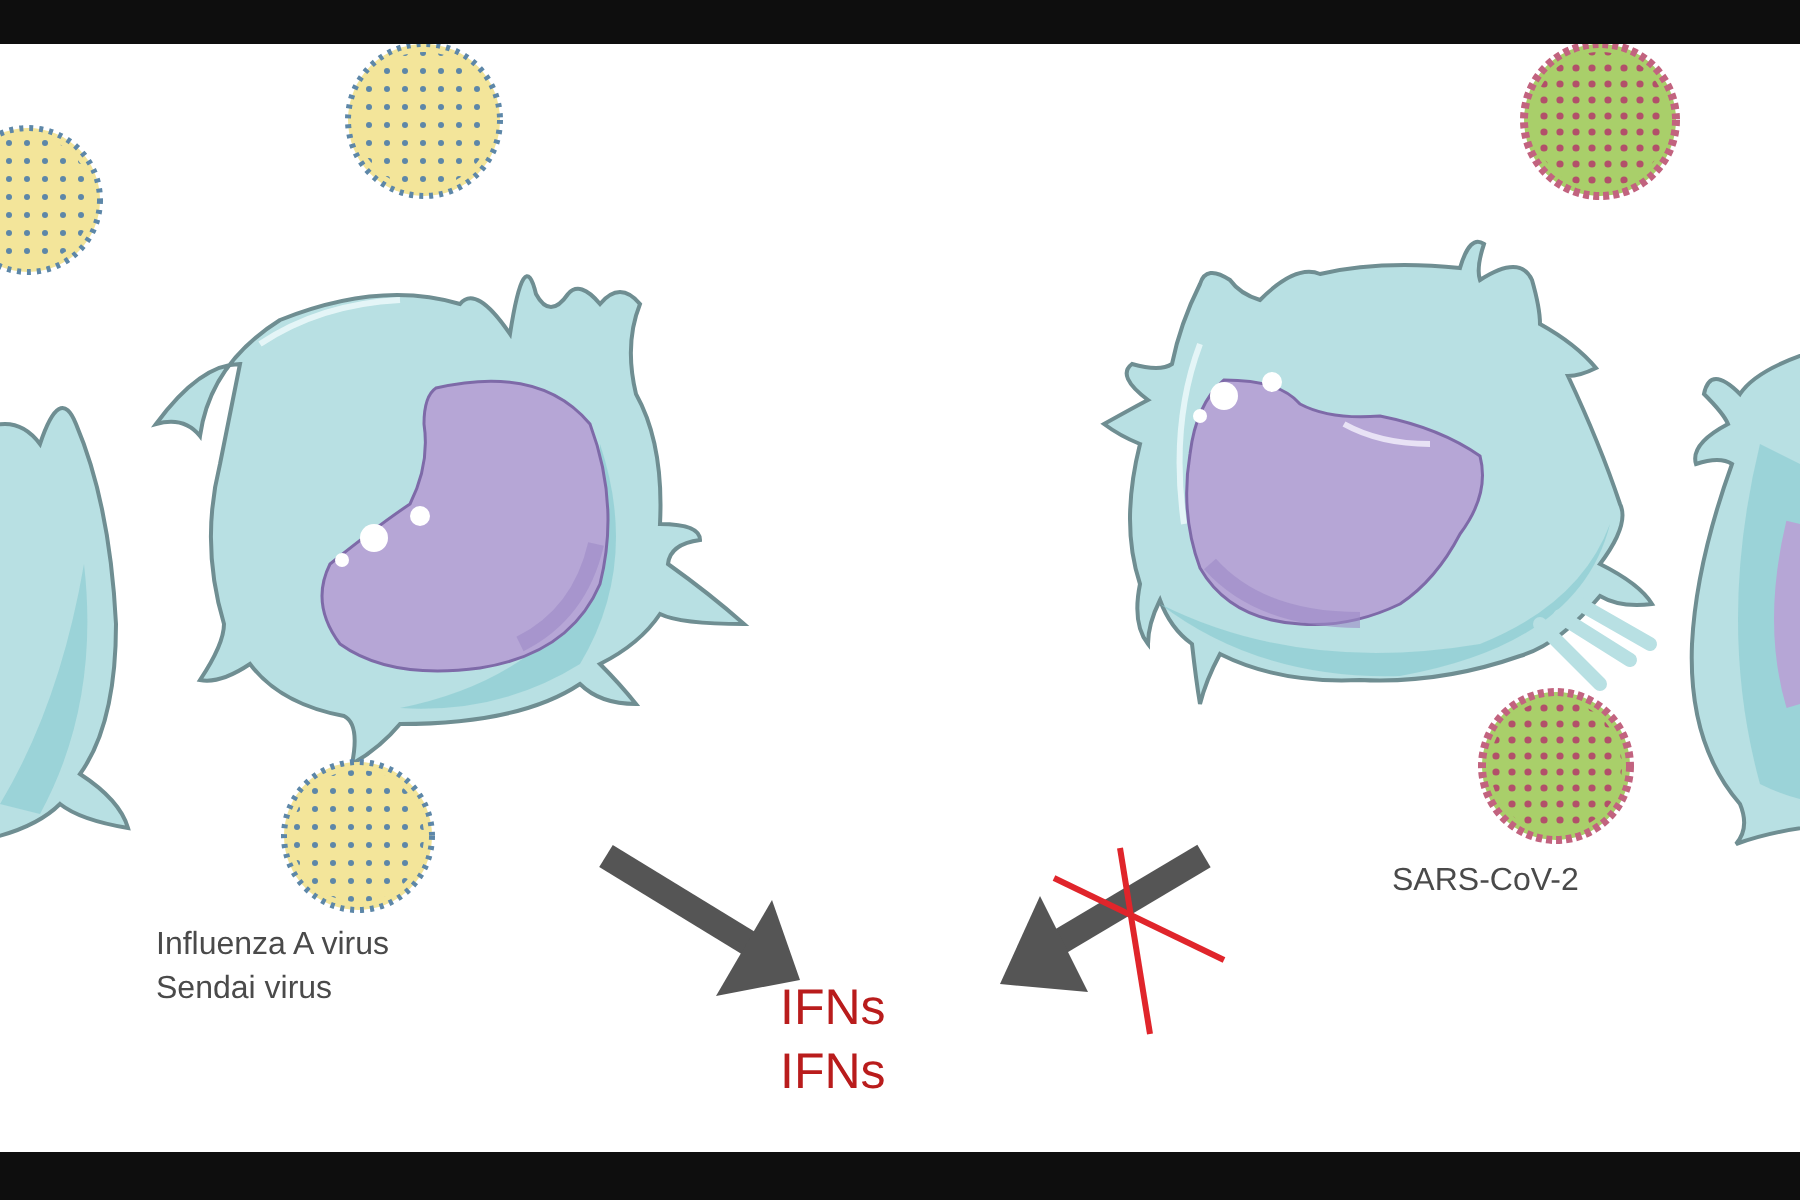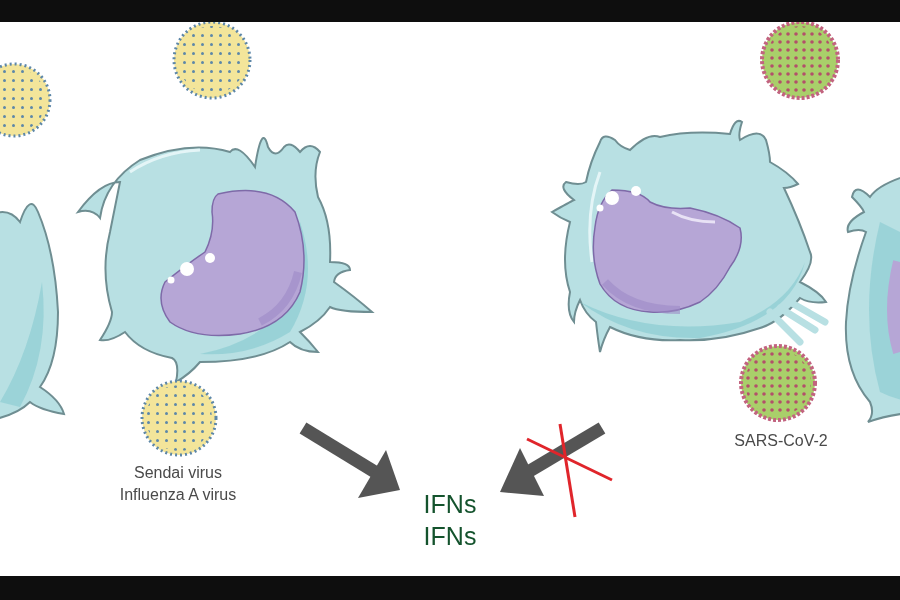--- a/index.html
+++ b/index.html
@@ -27,31 +27,31 @@
       position: absolute; left: 0; top: 576px; width: 900px; height: 24px; background: #0e0e0e;
     }
     svg.art {
       position: absolute;
       left: 0; top: 0;
       width: 900px; height: 554px;
     }
     .label {
       position: absolute;
       color: #4a4a4a;
-      text-align: center;
+      text-align: left;
       white-space: nowrap;
     }
     .virus-label {
       font-size: 16px;
       line-height: 22px;
     }
     .outcome-label {
       font-size: 25px;
       line-height: 32px;
-      color: #14532d;
+      color: #b91c1c;
     }
   </style>
 </head>
 <body>
 
 <div class="bar-top"></div>
 
 <div class="stage">
   <svg class="art" viewBox="0 0 900 554" xmlns="http://www.w3.org/2000/svg">
     <defs>
@@ -162,22 +162,22 @@
       <polygon points="500,470 520,426 544,474" fill="#555555"></polygon>
     </g>
 
     <g>
       <line x1="560" y1="402" x2="575" y2="495" stroke="#e0252b" stroke-width="3"></line>
       <line x1="527" y1="417" x2="612" y2="458" stroke="#e0252b" stroke-width="3"></line>
     </g>
   </svg>
 
   <div class="label virus-label" style="left:78px; top:440px; width:200px;">
+    <div>Influenza A virus</div>
     <div>Sendai virus</div>
-    <div>Influenza A virus</div>
   </div>
 
   <div class="label virus-label" style="left:696px; top:408px; width:170px;">SARS-CoV-2</div>
 
   <div class="label outcome-label" style="left:390px; top:466px; width:120px;">
     <div>IFNs</div>
     <div>IFNs</div>
   </div>
 </div>
 

